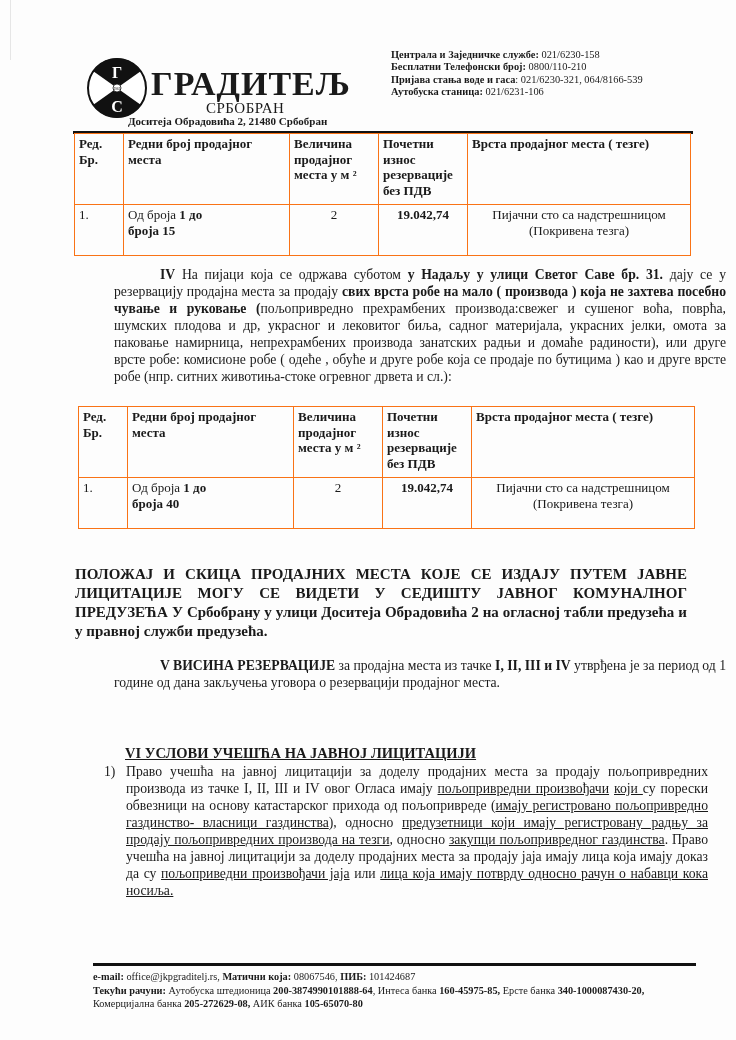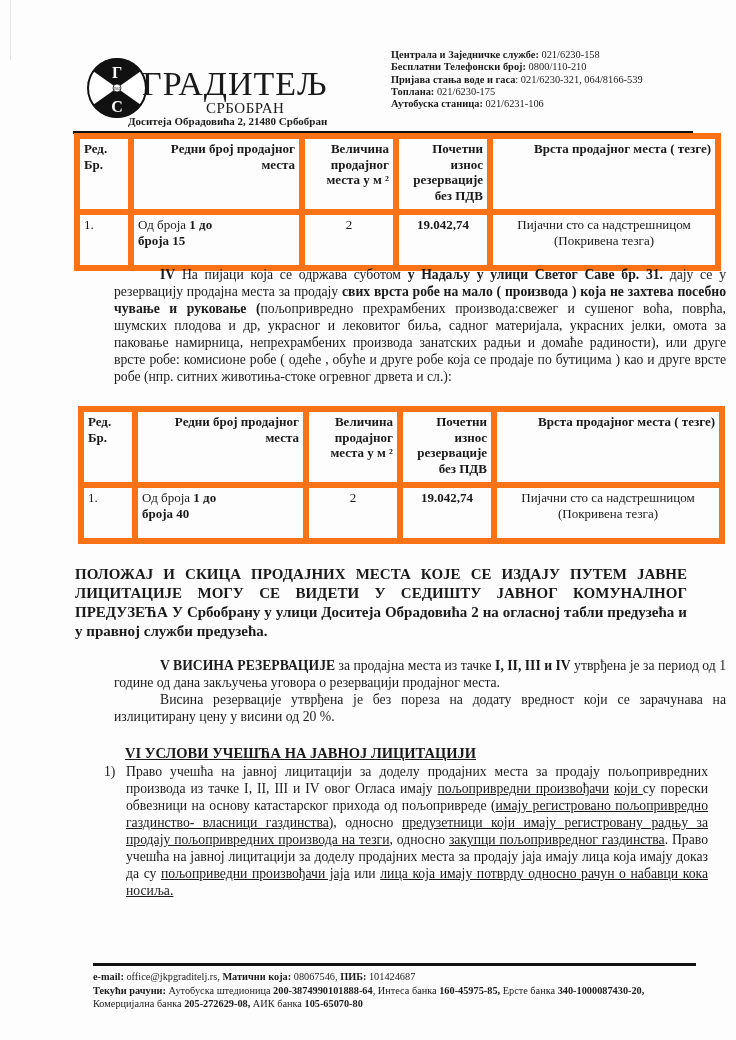--- a/index.html
+++ b/index.html
@@ -4,31 +4,31 @@
 <style>
   html, body { margin:0; padding:0; background:#ffffff; }
   body { width:736px; height:1040px; position:relative; overflow:hidden;
          font-family:"Liberation Serif", serif; color:#1a1a1a; }
   .page { position:absolute; left:0; top:0; width:736px; height:1040px; background:#fdfdfd; }
   .scan-edge { position:absolute; left:10px; top:0; width:1px; height:60px; background:#e6e6e6; }
 
   
   .logo { position:absolute; left:86px; top:57px; width:62px; height:62px; }
   .org-top { position:absolute; left:153px; top:57px; font-size:13px; letter-spacing:0.3px; font-weight:normal; }
-  .org-name { position:absolute; left:142px; top:66px; font-size:34px; font-weight:normal; letter-spacing:1px; line-height:36px; }
+  .org-name { position:absolute; left:151px; top:66px; font-size:34px; font-weight:bold; letter-spacing:1px; line-height:36px; }
   .org-city { position:absolute; left:206px; top:100px; font-size:15px; letter-spacing:0.5px; }
   .org-addr { position:absolute; left:128px; top:115px; font-size:11px; font-weight:bold; }
   .contacts { position:absolute; left:391px; top:49px; font-size:10.4px; line-height:12.3px; }
   .contacts .row b { font-weight:bold; }
   .hdr-rule { position:absolute; left:73px; top:131px; width:620px; height:3px; background:#111; }
 
   
   table.res { position:absolute; border-collapse:collapse; font-size:13px; line-height:15.5px; }
-  table.res td, table.res th { border:6px solid #f97316; vertical-align:top; padding:2px 4px; }
-  table.res th { font-weight:bold; text-align:right; }
+  table.res td, table.res th { border:1px solid #f97316; vertical-align:top; padding:2px 4px; }
+  table.res th { font-weight:bold; text-align:left; }
   table.res th.first { text-align:left; }
   .c1 { width:40px; } .c2 { width:157px; } .c3 { width:80px; } .c4 { width:80px; } .c5 { width:214px; }
   td.center { text-align:center; }
   td.bold { font-weight:bold; }
   #t1 { left:74px; top:133px; }
   #t2 { left:78px; top:406px; }
   #t1 th, #t2 th { height:66px; }
   #t1 td, #t2 td { height:46px; }
 
   
@@ -65,21 +65,20 @@
   </svg>
 
   <div class="org-name">ГРАДИТЕЉ</div>
   <div class="org-city">СРБОБРАН</div>
   <div class="org-addr">Доситеја Обрадовића 2, 21480 Србобран</div>
 
   <div class="contacts">
     <div class="row"><b>Централа и Заједничке службе:</b><span> 021/6230-158</span></div>
     <div class="row"><b>Бесплатни Телефонски број:</b><span> 0800/110-210</span></div>
     <div class="row"><b>Пријава стања воде и гаса</b><span>: 021/6230-321, 064/8166-539</span></div>
-    <div class="row"><b>Топлана:</b><span> 021/6230-175</span></div>
     <div class="row"><b>Аутобуска станица:</b><span> 021/6231-106</span></div>
   </div>
   <div class="hdr-rule"></div>
 
   <table class="res" id="t1">
     <tbody>
         <tr>
       <th class="c1 first">Ред. Бр.</th>
       <th class="c2">Редни број продајног места</th>
       <th class="c3">Величина продајног места у м ²</th>
@@ -113,21 +112,20 @@
       <td class="center">2</td>
       <td class="center bold">19.042,74</td>
       <td class="center">Пијачни сто са надстрешницом  (Покривена тезга)</td>
     </tr>
   </tbody>
     </table>
 
   <div class="para" id="p-caps">ПОЛОЖАЈ И СКИЦА ПРОДАЈНИХ МЕСТА КОЈЕ СЕ ИЗДАЈУ ПУТЕМ ЈАВНЕ ЛИЦИТАЦИЈЕ МОГУ СЕ ВИДЕТИ У СЕДИШТУ ЈАВНОГ КОМУНАЛНОГ ПРЕДУЗЕЋА У Србобрану у улици Доситеја Обрадовића 2 на огласној табли предузећа и у правној служби предузећа.</div>
 
   <div class="para indent" id="p5"><b>V ВИСИНА РЕЗЕРВАЦИЈЕ</b><span> за продајна места из тачке </span><b>I, II, III и IV</b><span> утврђена је за период од 1 године од дана закључења уговора о резервацији продајног места.</span></div>
-  <div class="para indent" id="p5b">Висина резервације утврђена је без пореза на додату вредност који се зарачунава  на излицитирану цену у висини од 20 %.</div>
 
   <div class="sec6-title">VI УСЛОВИ УЧЕШЋА НА ЈАВНОЈ ЛИЦИТАЦИЈИ</div>
   <div class="para" id="li1"><span class="num">1)</span><span>Право учешћа на јавној лицитацији за доделу продајних места за продају пољопривредних производа из тачке I, II, III и IV овог Огласа  имају </span><u>пољопривредни произвођачи</u><span> </span><u>који </u><span>су порески обвезници на основу катастарског прихода од пољопривреде (</span><u>имају  регистровано  пољопривредно  газдинство-  власници газдинства</u><span>), односно </span><u>предузетници који имају регистровану радњу за продају пољопривредних производа на тезги</u><span>, односно </span><u>закупци пољопривредног газдинства</u><span>. Право учешћа на јавној лицитацији за доделу продајних места за продају јаја имају лица која имају доказ да су </span><u>пољоприведни произвођачи јаја</u><span> или </span><u>лица која имају потврду односно рачун о набавци кока носиља.</u></div>
 
   <div class="ftr-rule"></div>
   <div class="footer">
     <div><b>e-mail:</b><span> office@jkpgraditelj.rs, </span><b>Матични која:</b><span> 08067546, </span><b>ПИБ:</b><span> 101424687</span></div>
     <div><b>Текући рачуни:</b><span> Аутобуска штедионица  </span><b>200-3874990101888-64</b><span>, Интеса банка </span><b>160-45975-85,</b><span> Ерсте банка </span><b>340-1000087430-20,</b></div>
     <div><span>Комерцијална банка </span><b>205-272629-08,</b><span>  АИК банка </span><b>105-65070-80</b></div>
   </div>

